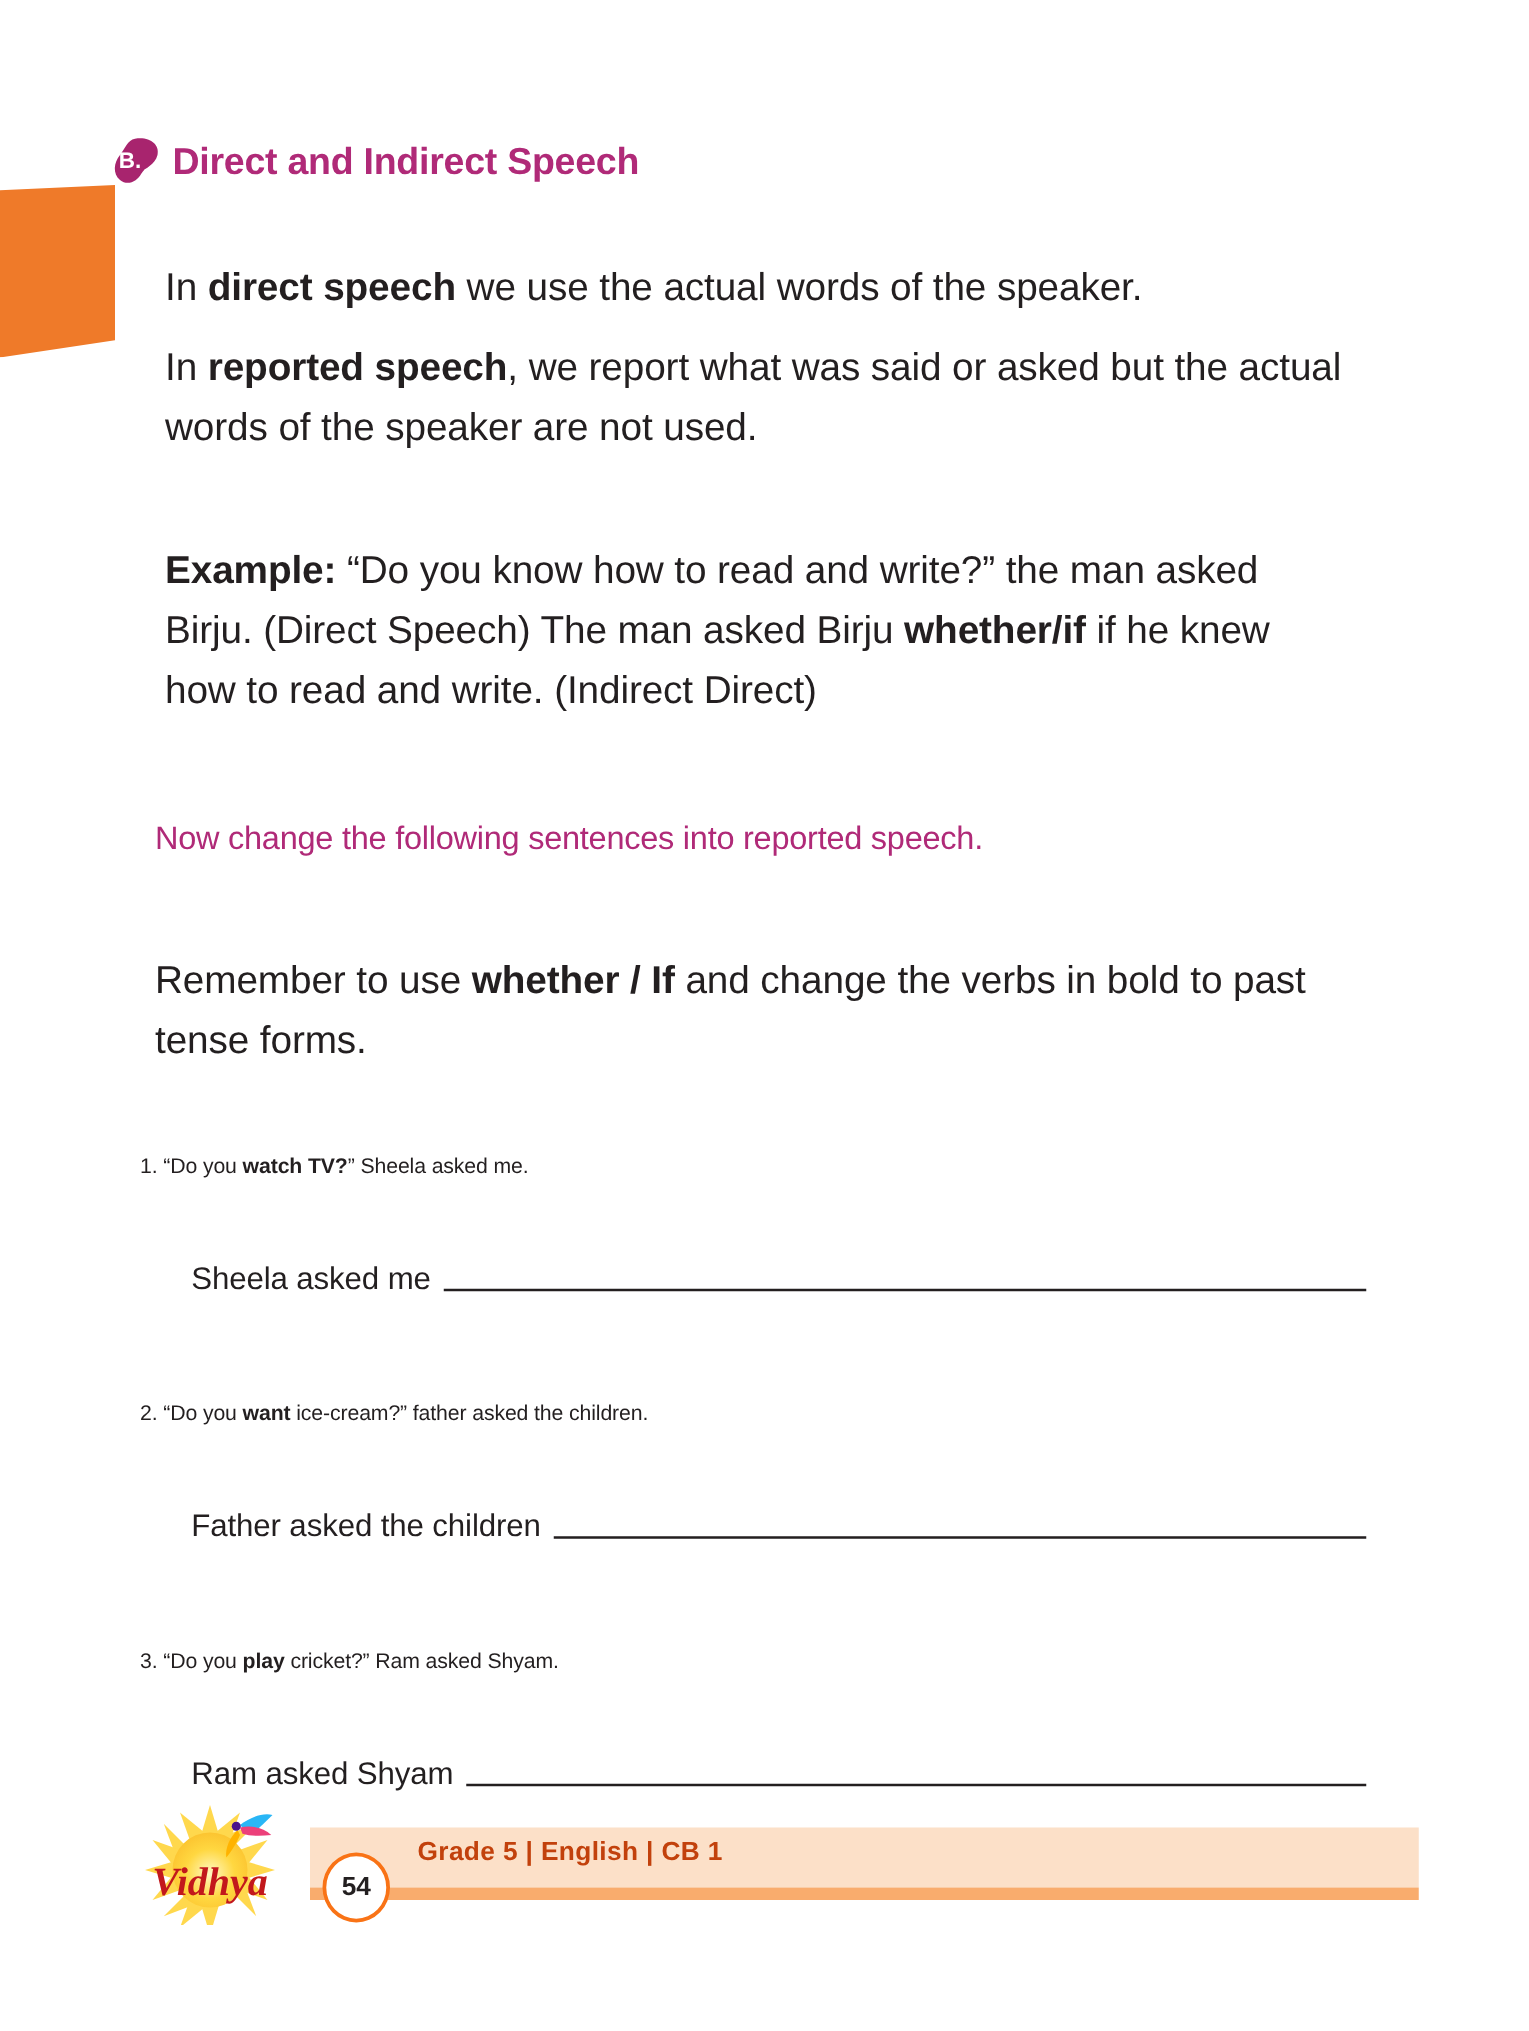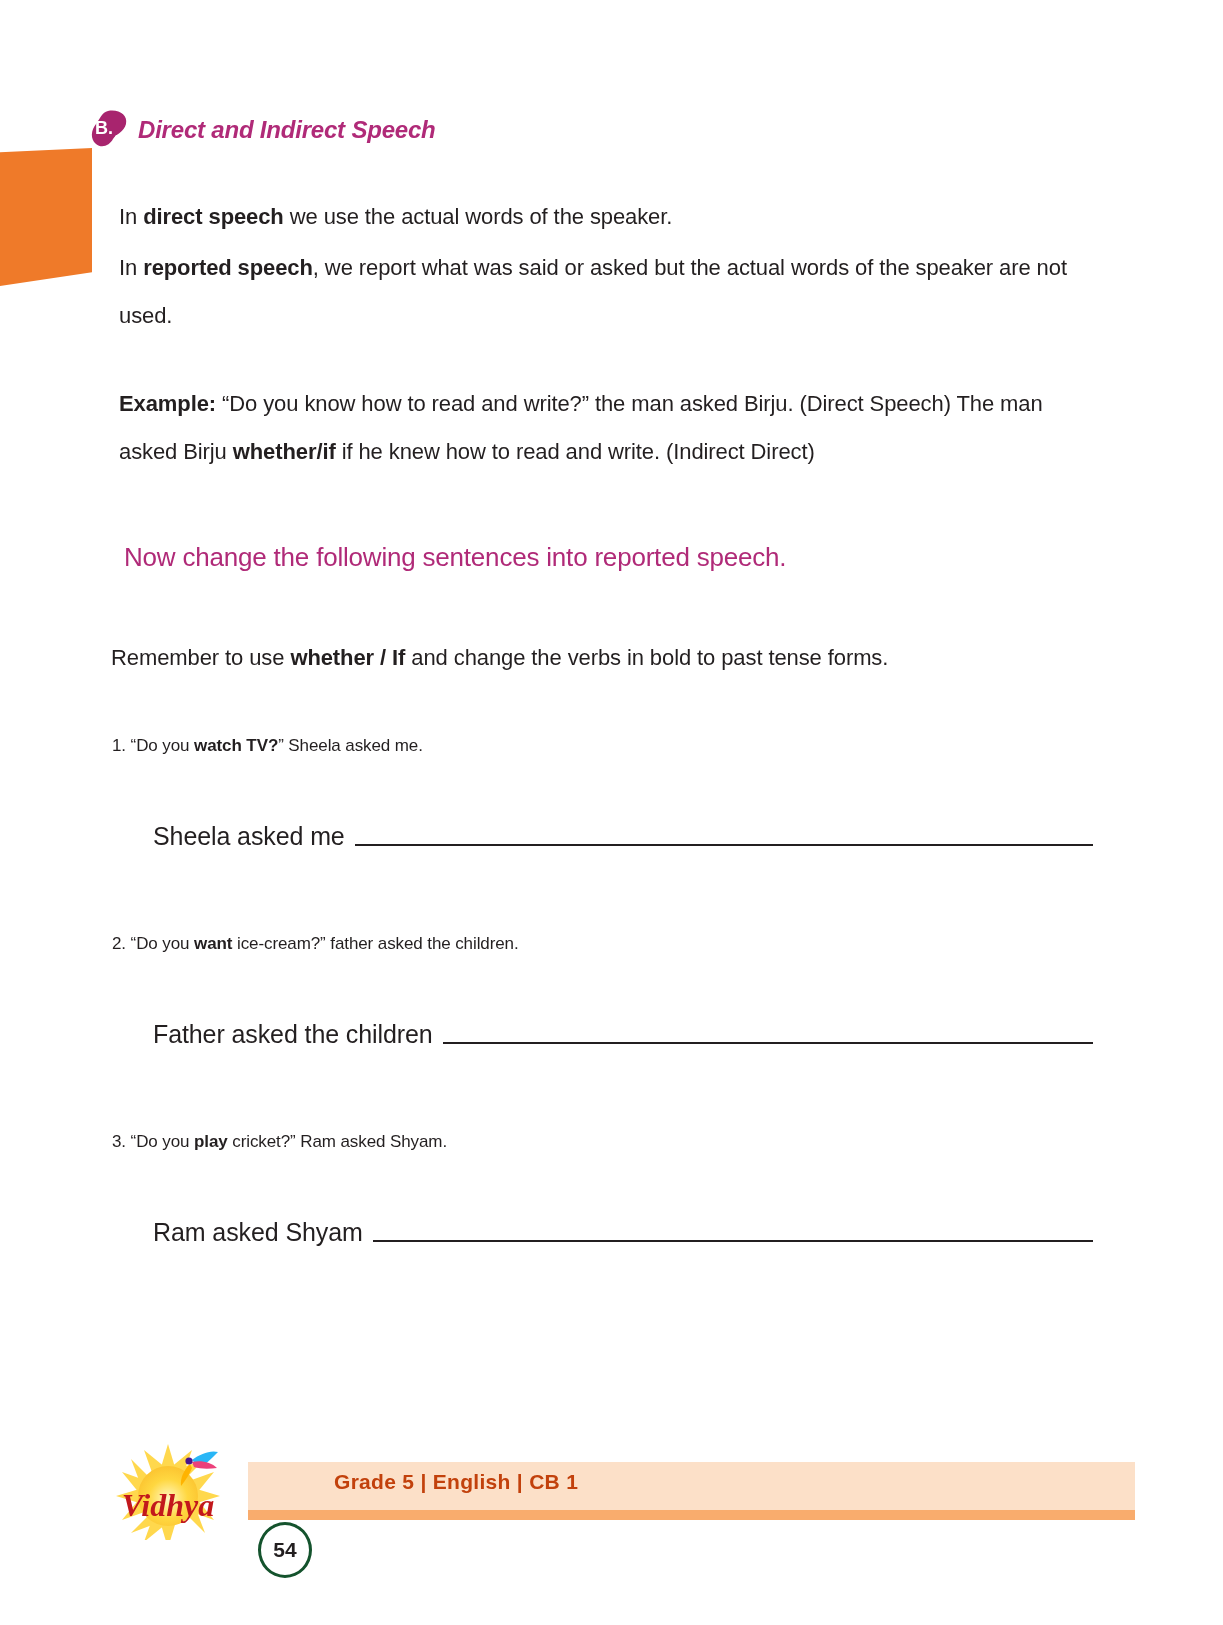--- a/index.html
+++ b/index.html
@@ -43,39 +43,38 @@
     gap: 8px;
   }
   .badge-b {
     position: relative;
     width: 42px;
     height: 44px;
     flex: 0 0 auto;
   }
   .badge-b svg { display: block; }
   .heading-title {
-    font-size: 24px;
+    font-size: 30px;
     font-weight: 700;
     color: #b02a78;
     letter-spacing: -0.2px;
     line-height: 1;
     white-space: nowrap;
-    font-style: italic;
   }
 
   
   .content {
     position: absolute;
     left: 108px;
     top: 190px;
     width: 985px;
   }
   p.para {
-    margin: 3px;
-    font-size: 22px;
+    margin: 16px;
+    font-size: 31px;
     line-height: 48px;
     color: #231f20;
     letter-spacing: -0.1px;
   }
   p.para b { font-weight: 700; }
   .indent { padding-left: 8px; }
 
   .block-gap-1 { height: 34px; }
   .block-gap-2 { height: 44px; }
   .block-gap-3 { height: 40px; }
@@ -143,26 +142,26 @@
     left: 334px;
     top: 1470px;
     font-size: 21px;
     font-weight: 700;
     color: #c2410c;
     letter-spacing: 0.3px;
   }
   .page-badge {
     position: absolute;
     left: 258px;
-    top: 1522px;
+    top: 1482px;
     width: 54px;
     height: 56px;
     border-radius: 50%;
     background: #ffffff;
-    border: 3px solid #14532d;
+    border: 3px solid #f97316;
     display: flex;
     align-items: center;
     justify-content: center;
     font-size: 21px;
     font-weight: 700;
     color: #231f20;
     box-sizing: border-box;
   }
   .logo {
     position: absolute;

